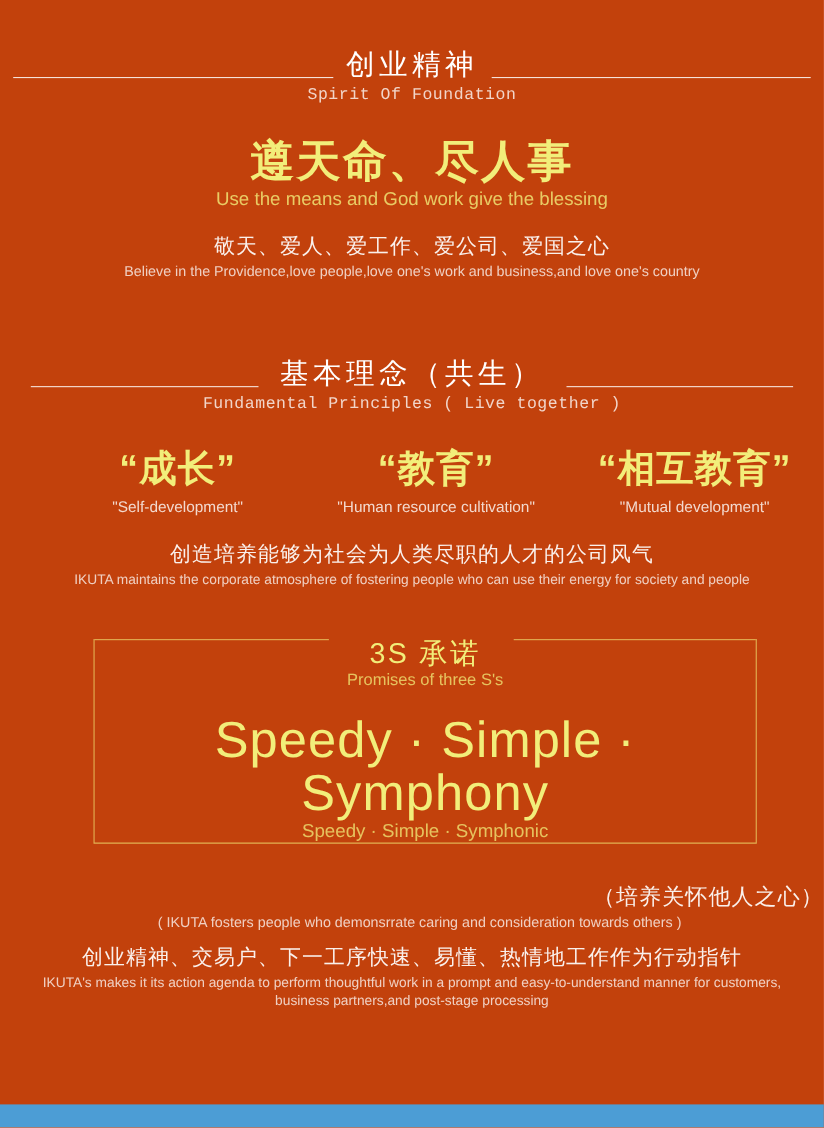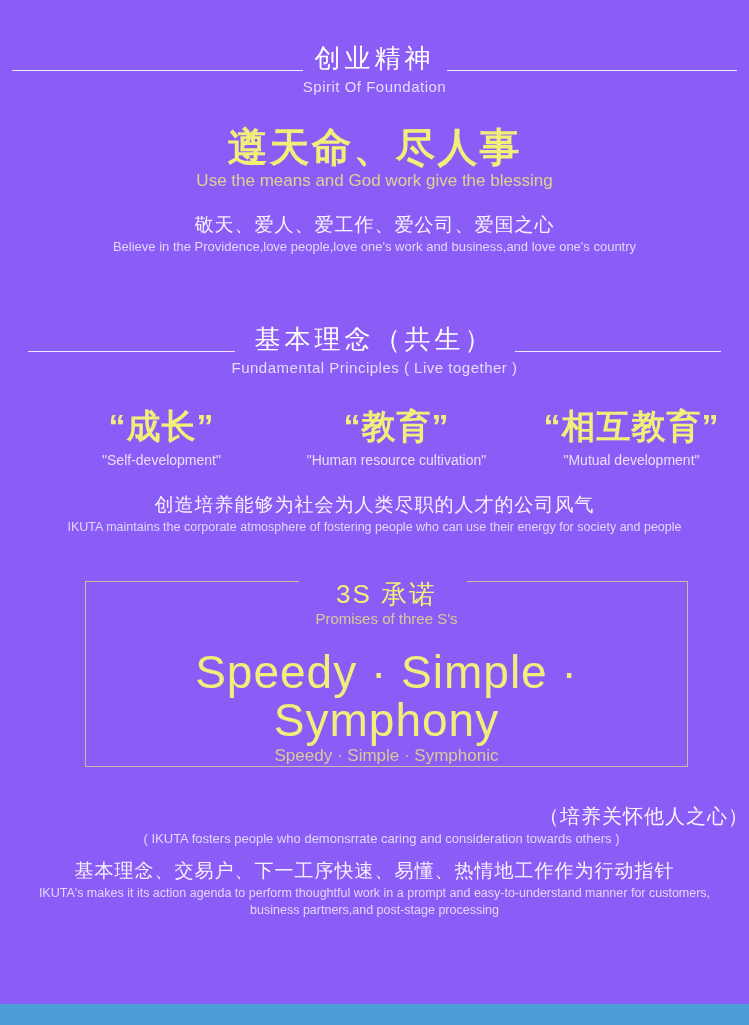--- a/index.html
+++ b/index.html
@@ -1,32 +1,32 @@
 <!DOCTYPE html>
 <html><head>
 <meta charset="utf-8">
 <style>
   html,body{margin:0;padding:0;}
   .page{
     position:relative;
     width:749px;height:1025px;
-    background:#8b5cf6;
+    background:#c2410c;
     overflow:hidden;
     font-family:"Liberation Sans","DejaVu Sans",sans-serif;
     text-align:center;
   }
   
   .sec-header{position:relative;}
   .sec-header .zh{
     margin:0;font-size:26px;line-height:28px;font-weight:normal;
     color:#ffffff;letter-spacing:4px;
   }
   .sec-header .en{
     margin-top:6px;font-size:15px;line-height:17px;
-    color:rgba(255,255,255,0.78);letter-spacing:0.5px;
+    color:rgba(255,255,255,0.78);letter-spacing:0.5px;font-family:Liberation Mono, monospace;
   }
   .rule{position:absolute;height:1px;background:rgba(255,255,255,0.85);top:26px;}
   .hdr1 .rule-l{left:12px;right:calc(50% + 72px);}
   .hdr1 .rule-r{right:12px;left:calc(50% + 72px);}
   .hdr2 .rule-l{left:28px;right:calc(50% + 140px);}
   .hdr2 .rule-r{right:28px;left:calc(50% + 140px);}
   .hdr3 .rule-l{left:12px;right:calc(50% + 80px);}
   .hdr3 .rule-r{right:12px;left:calc(50% + 80px);}
 
   .sec1{padding-top:44px;}
@@ -169,18 +169,18 @@
       <span class="seg seg-l"></span>
       <span class="seg seg-r"></span>
       <div class="sss-title">3S 承诺</div>
       <div class="sss-sub">Promises of three S's</div>
       <div class="sss-main">Speedy · Simple · Symphony</div>
       <div class="sss-main-sub">Speedy · Simple · Symphonic</div>
     </div>
 
     <div class="note-zh">（培养关怀他人之心）</div>
     <div class="note-en">( IKUTA fosters people who demonsrrate caring and consideration towards others )</div>
-    <div class="action-body-zh">基本理念、交易户、下一工序快速、易懂、热情地工作作为行动指针</div>
+    <div class="action-body-zh">创业精神、交易户、下一工序快速、易懂、热情地工作作为行动指针</div>
     <div class="action-body-en">IKUTA's makes it its action agenda to perform thoughtful work in a prompt and easy-to-understand manner for customers, business partners,and post-stage processing</div>
   </section>
 
   <div class="footer-bar"></div>
 </div>
 
 </body></html>

